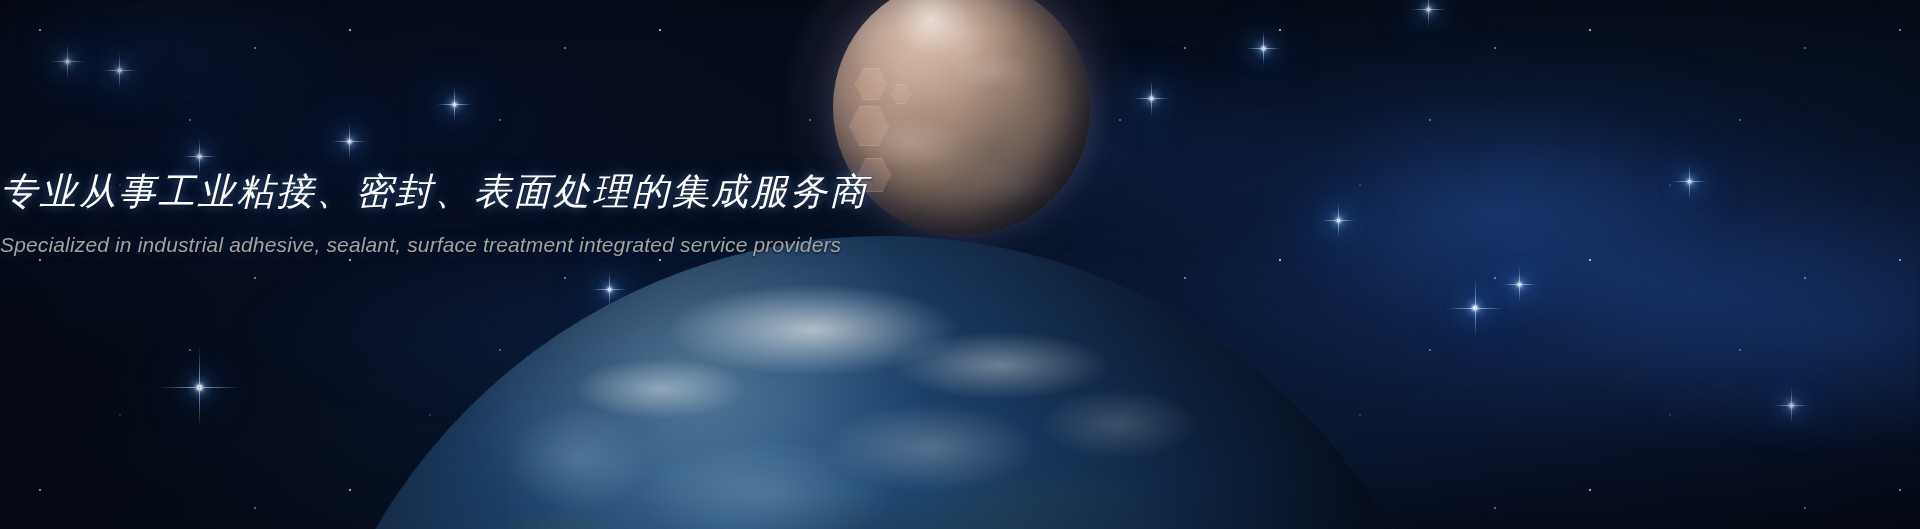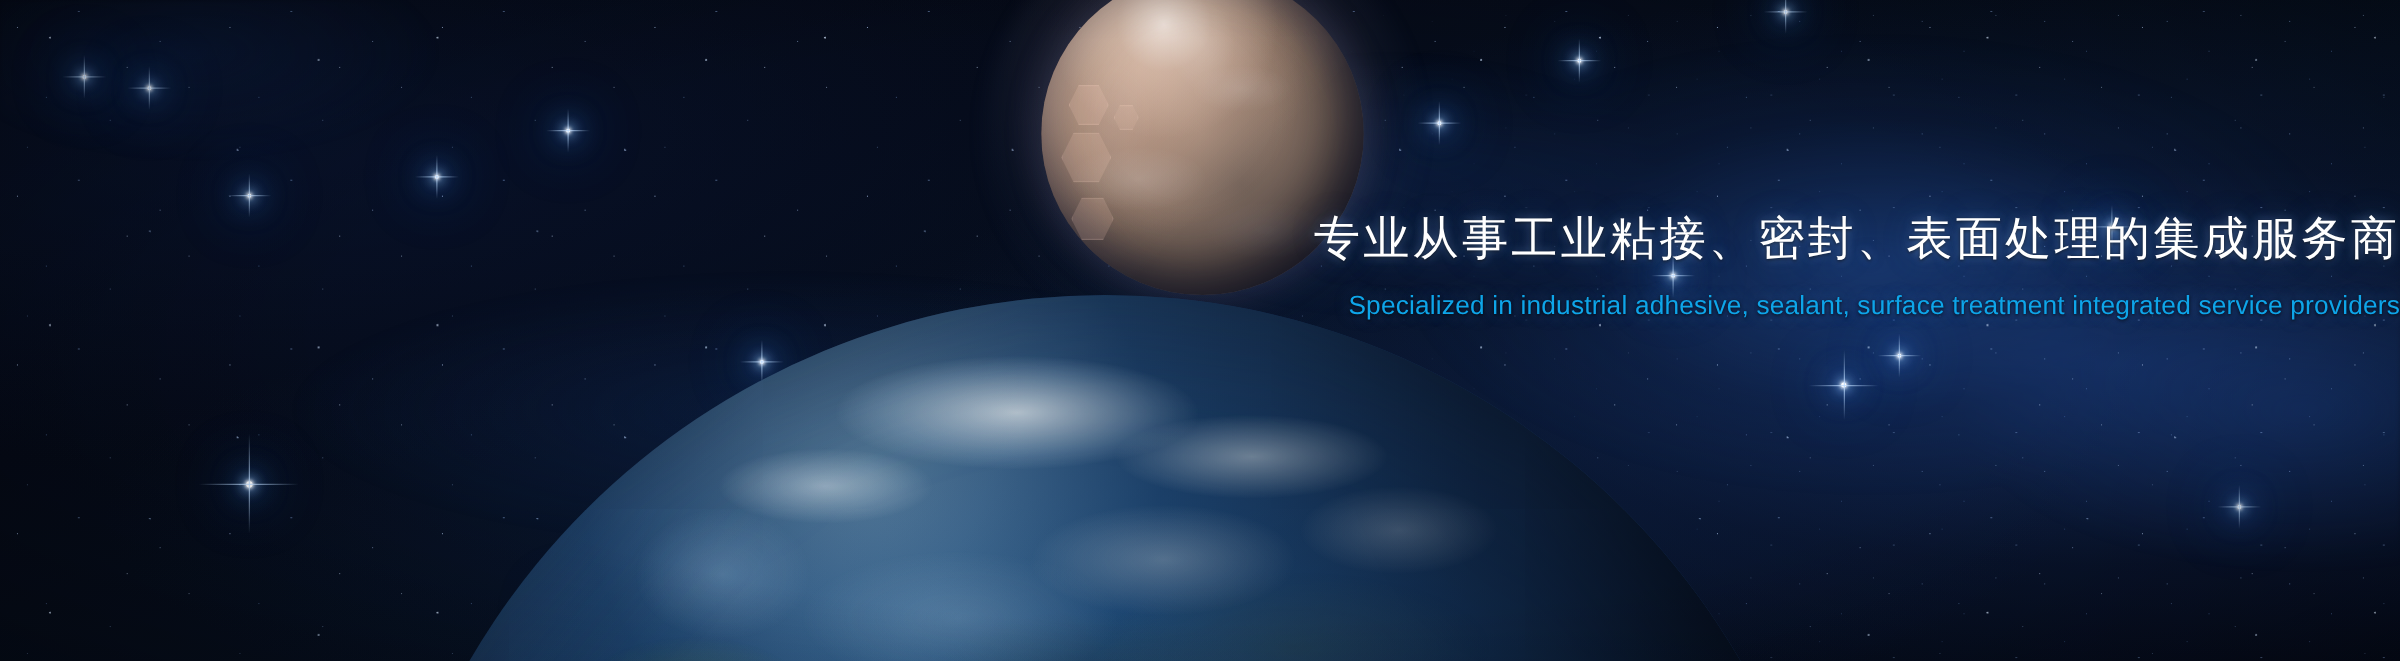--- a/index.html
+++ b/index.html
@@ -287,46 +287,47 @@
         rgba(3,8,20,0.12) 32%,
         rgba(3,8,20,0.48) 56%,
         rgba(2,5,14,0.80) 76%,
         rgba(1,3,10,0.94) 100%);
   }
 
   
   .hero-copy {
     position: absolute;
     left: 0;
-    right: 0;
+    right: 12px;
     top: 168px;
-    text-align: right;
+    text-align: left;
     z-index: 40;
     pointer-events: none;
+    font-style: italic;
   }
   .hero-title {
     margin: 0;
     font-family: "Liberation Serif", "DejaVu Serif", serif;
     font-size: 37px;
     font-weight: 400;
     line-height: 1.32;
     color: #ffffff;
     letter-spacing: 2.5px;
     text-shadow:
       0 0 8px rgba(140,190,255,0.45),
       0 1px 3px rgba(0,0,0,0.85),
       0 0 26px rgba(60,120,210,0.30);
   }
   .hero-subtitle {
     margin: 14px 0 0 0;
     font-family: "Liberation Sans", sans-serif;
     font-size: 21px;
     font-weight: 400;
     line-height: 1.3;
-    color: #0ea5e9;
+    color: #a3a3a3;
     letter-spacing: 0.15px;
     text-shadow:
       0 1px 3px rgba(0,0,0,0.85),
       0 0 14px rgba(90,150,230,0.35);
   }
 
   
   .vignette {
     position: absolute;
     inset: 0;

